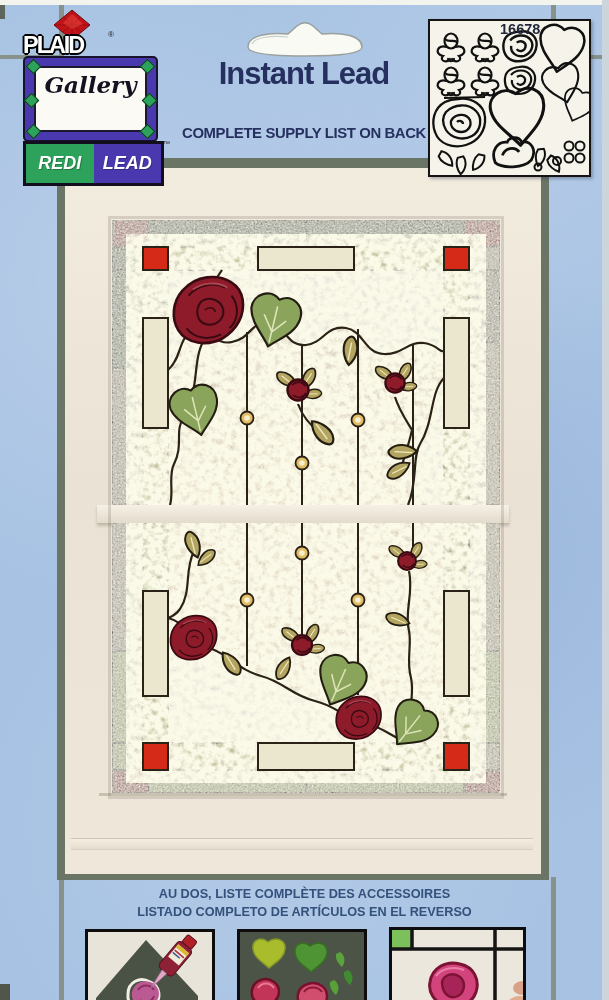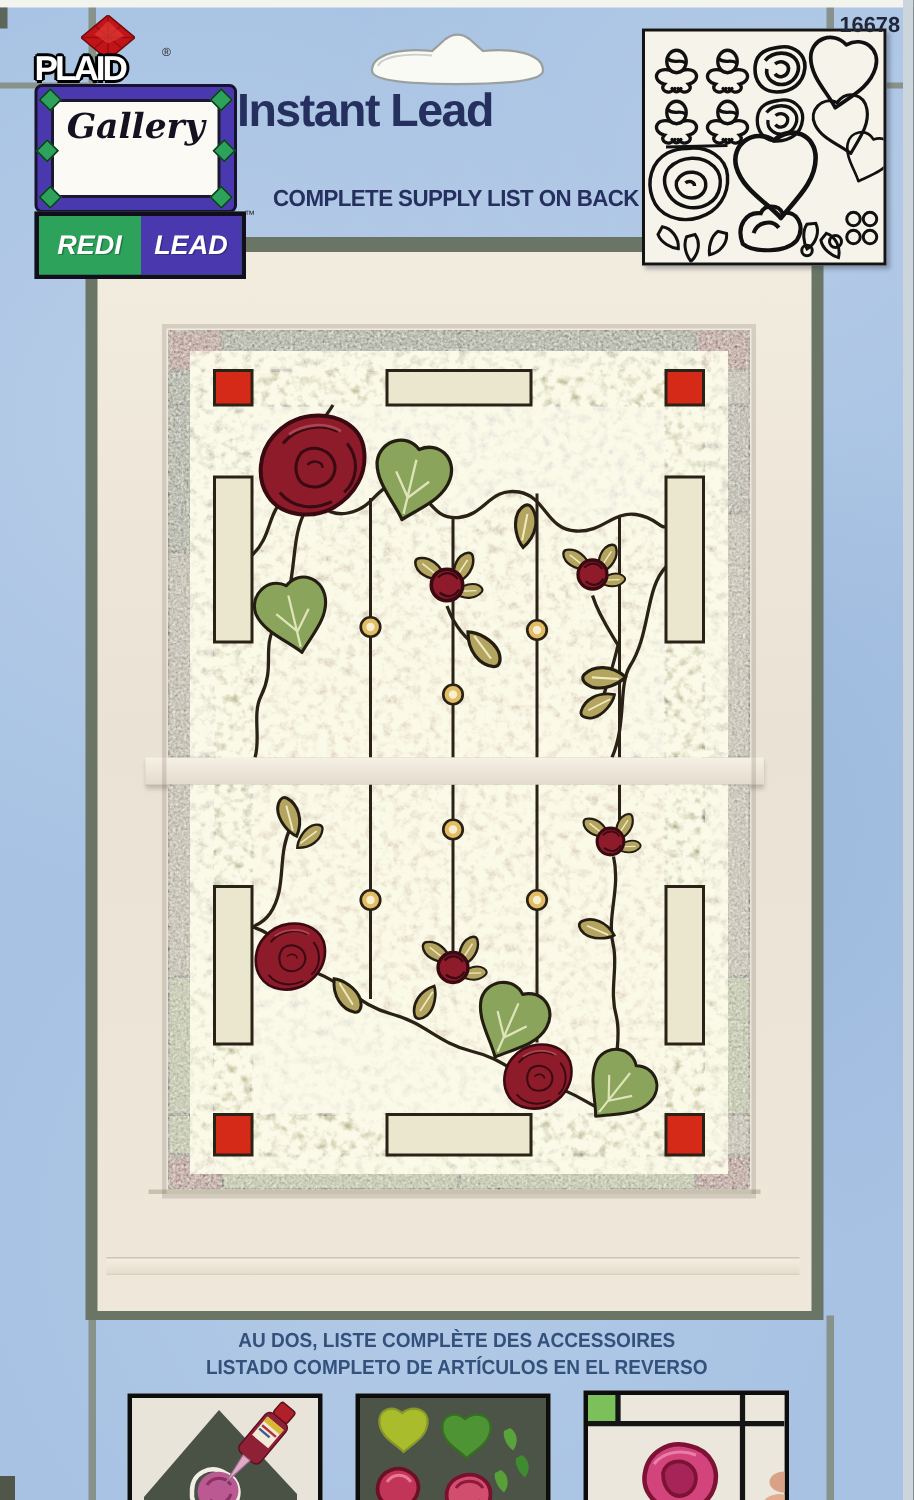--- a/index.html
+++ b/index.html
@@ -63,28 +63,28 @@
   .redi,.leadw{
     flex:1;display:flex;align-items:center;justify-content:center;
     color:#fff;font-weight:bold;font-style:italic;font-size:18px;letter-spacing:0;
     text-shadow:1px 1px 0 rgba(0,0,0,.25);
   }
   .redi{background:var(--logo-green,#2ca25a);flex-basis:50%;}
   .leadw{background:var(--logo-purple,#4a38ae);flex-basis:50%;}
   .redilead-tm{position:absolute;right:-9px;top:-4px;font-size:7px;color:#222;font-style:normal;}
 
   .hang-hole{left:240px;top:20px;z-index:5;}
-  .title-block{left:158px;top:58px;width:292px;text-align:left;z-index:5;color:var(--navy-text,#26305f);}
+  .title-block{left:158px;top:58px;width:292px;text-align:center;z-index:5;color:var(--navy-text,#26305f);}
   .title-line{font-size:31px;font-weight:bold;letter-spacing:-1px;line-height:31px;transform:scaleX(1.0);}
   .supply-note{
     left:148px;top:124px;width:312px;text-align:center;z-index:5;
     font-size:15.5px;font-weight:bold;letter-spacing:-0.4px;color:var(--navy-text,#26305f);
     transform:scaleX(0.96);
   }
-  .item-number{left:500px;top:9px;width:100px;text-align:right;z-index:7;
+  .item-number{left:500px;top:21px;width:100px;text-align:left;z-index:7;
     font-size:14.5px;font-weight:bold;color:#20273a;letter-spacing:0;}
   .pattern-panel{
     left:428px;top:19px;width:159px;height:154px;z-index:6;
     background:#f6f4ea;border:2px solid #141414;box-sizing:content-box;
     box-shadow:2px 2px 3px rgba(40,50,70,.35);
   }
 
   
   .photo{left:57px;top:158px;width:492px;height:722px;background:var(--sage-edge,#6b7566);z-index:2;}
   .frame{position:absolute;left:8px;top:10px;right:8px;bottom:6px;

